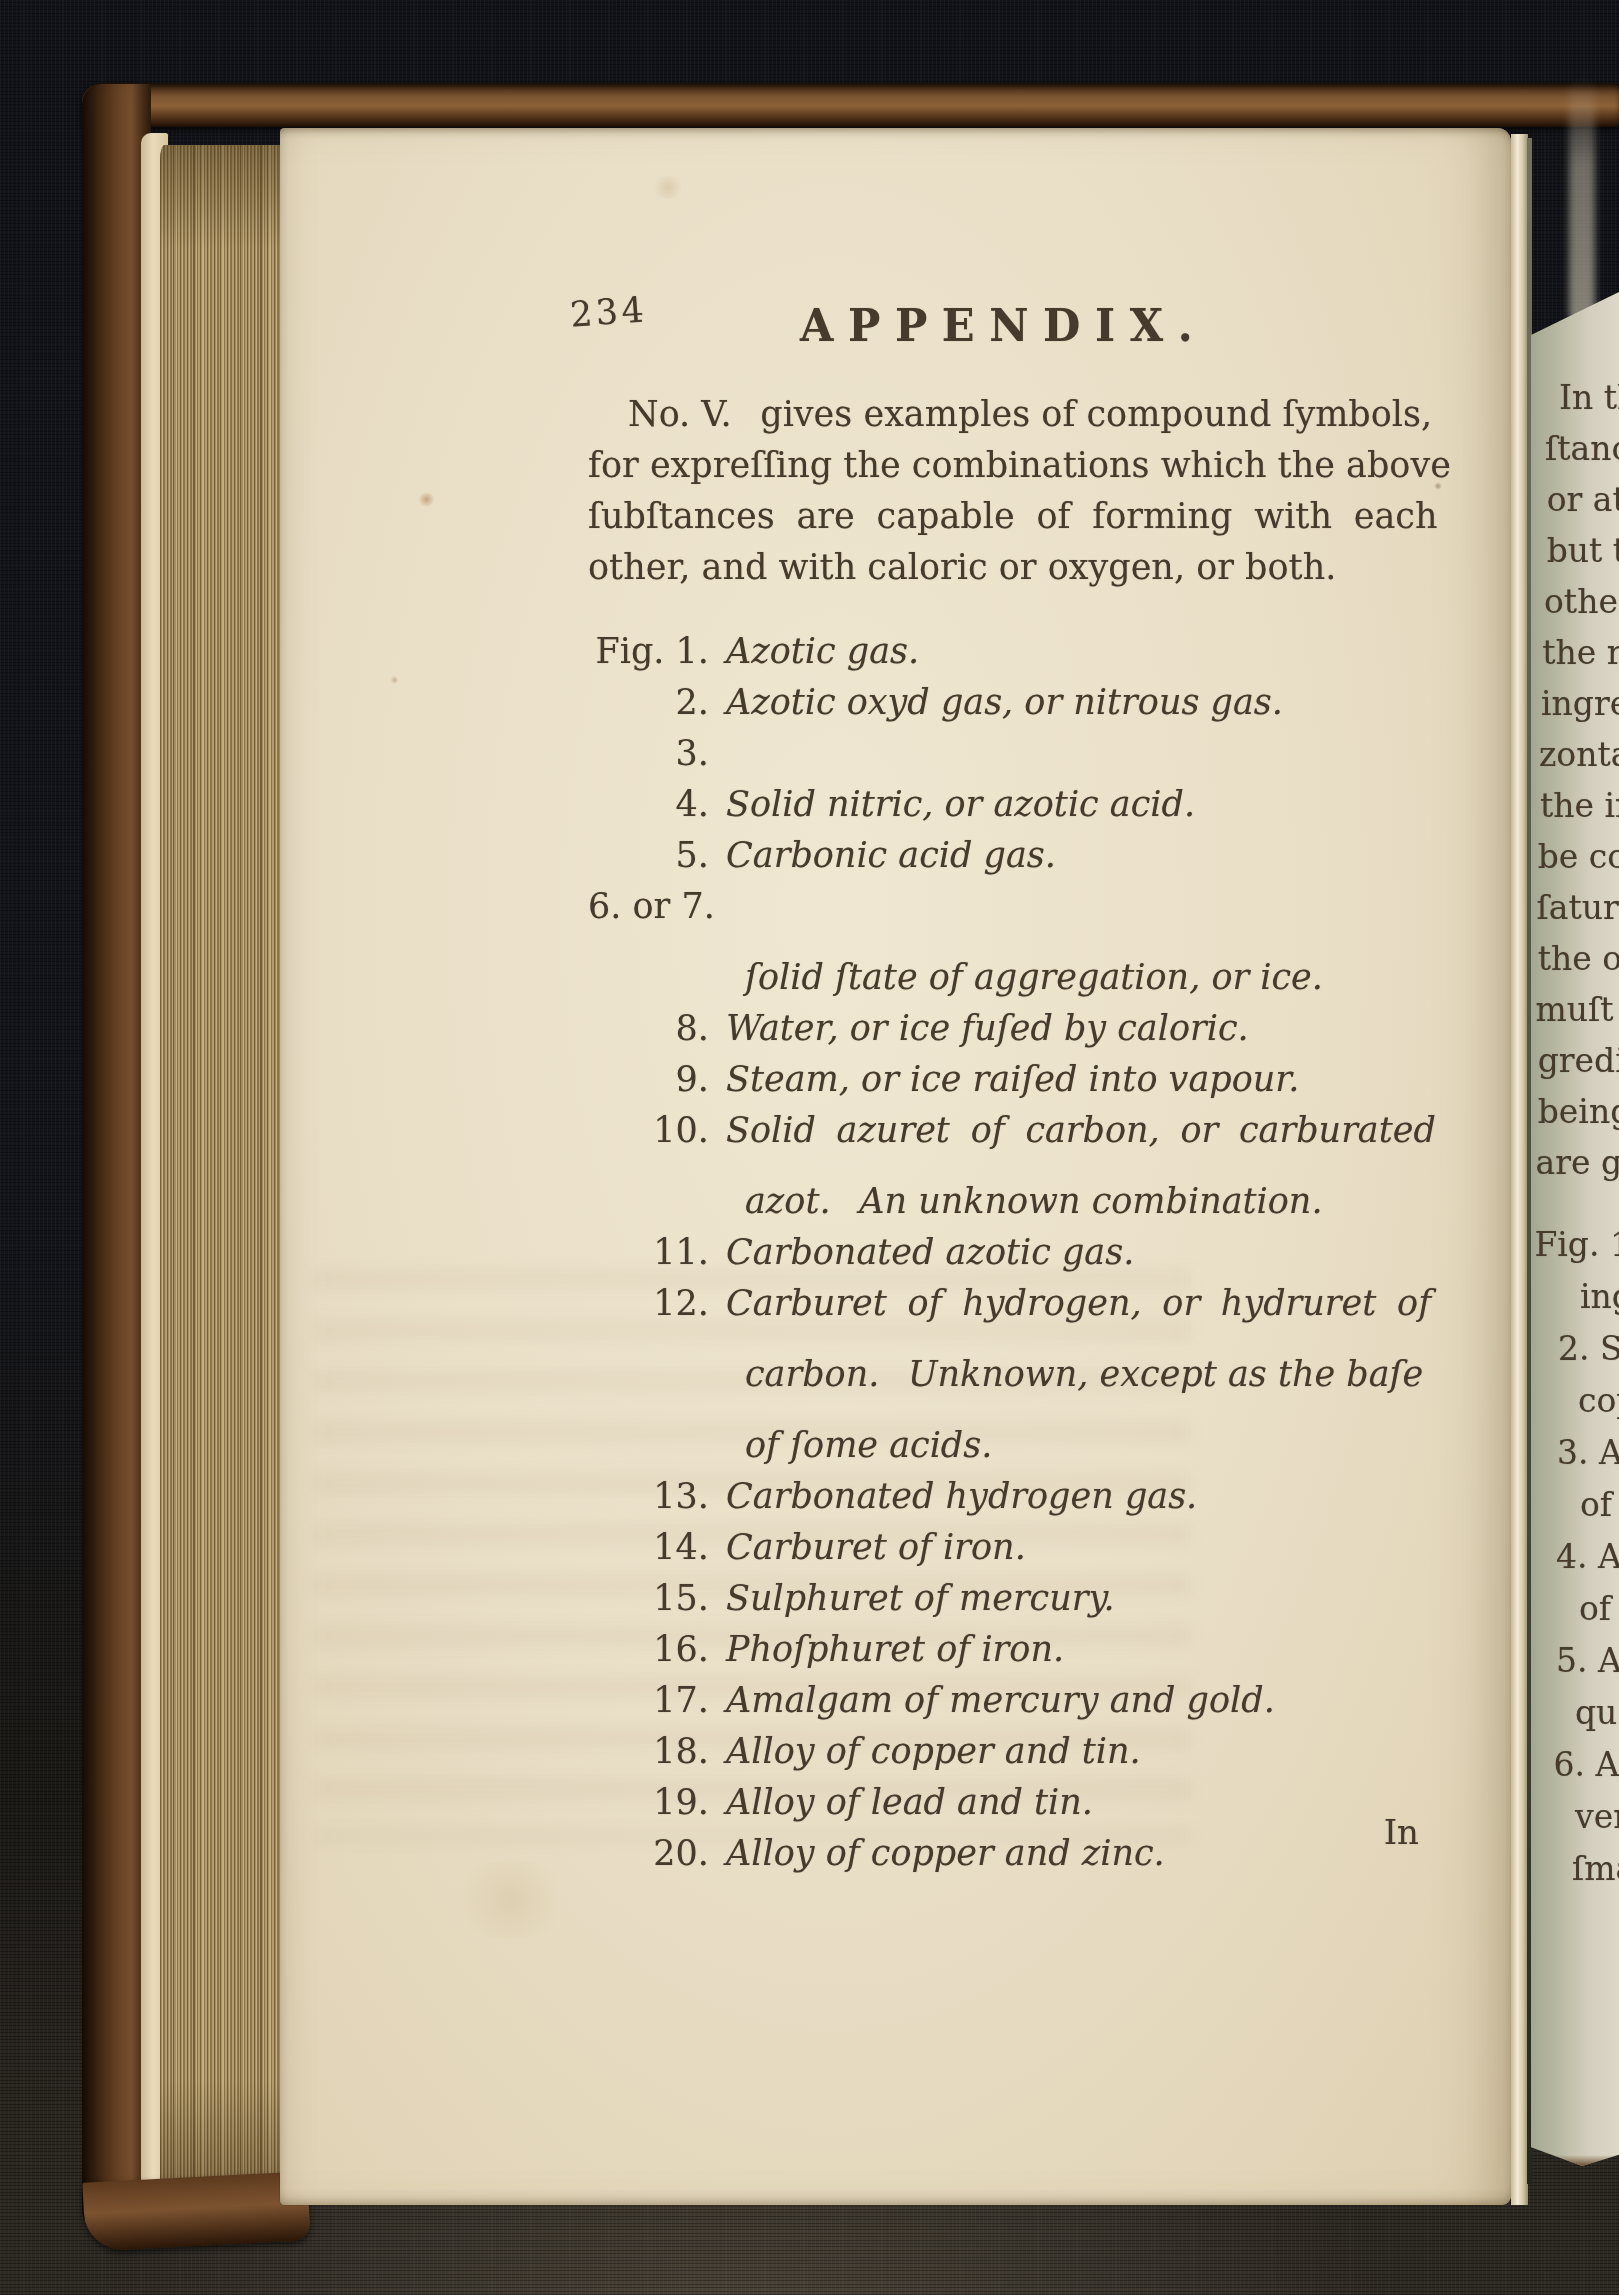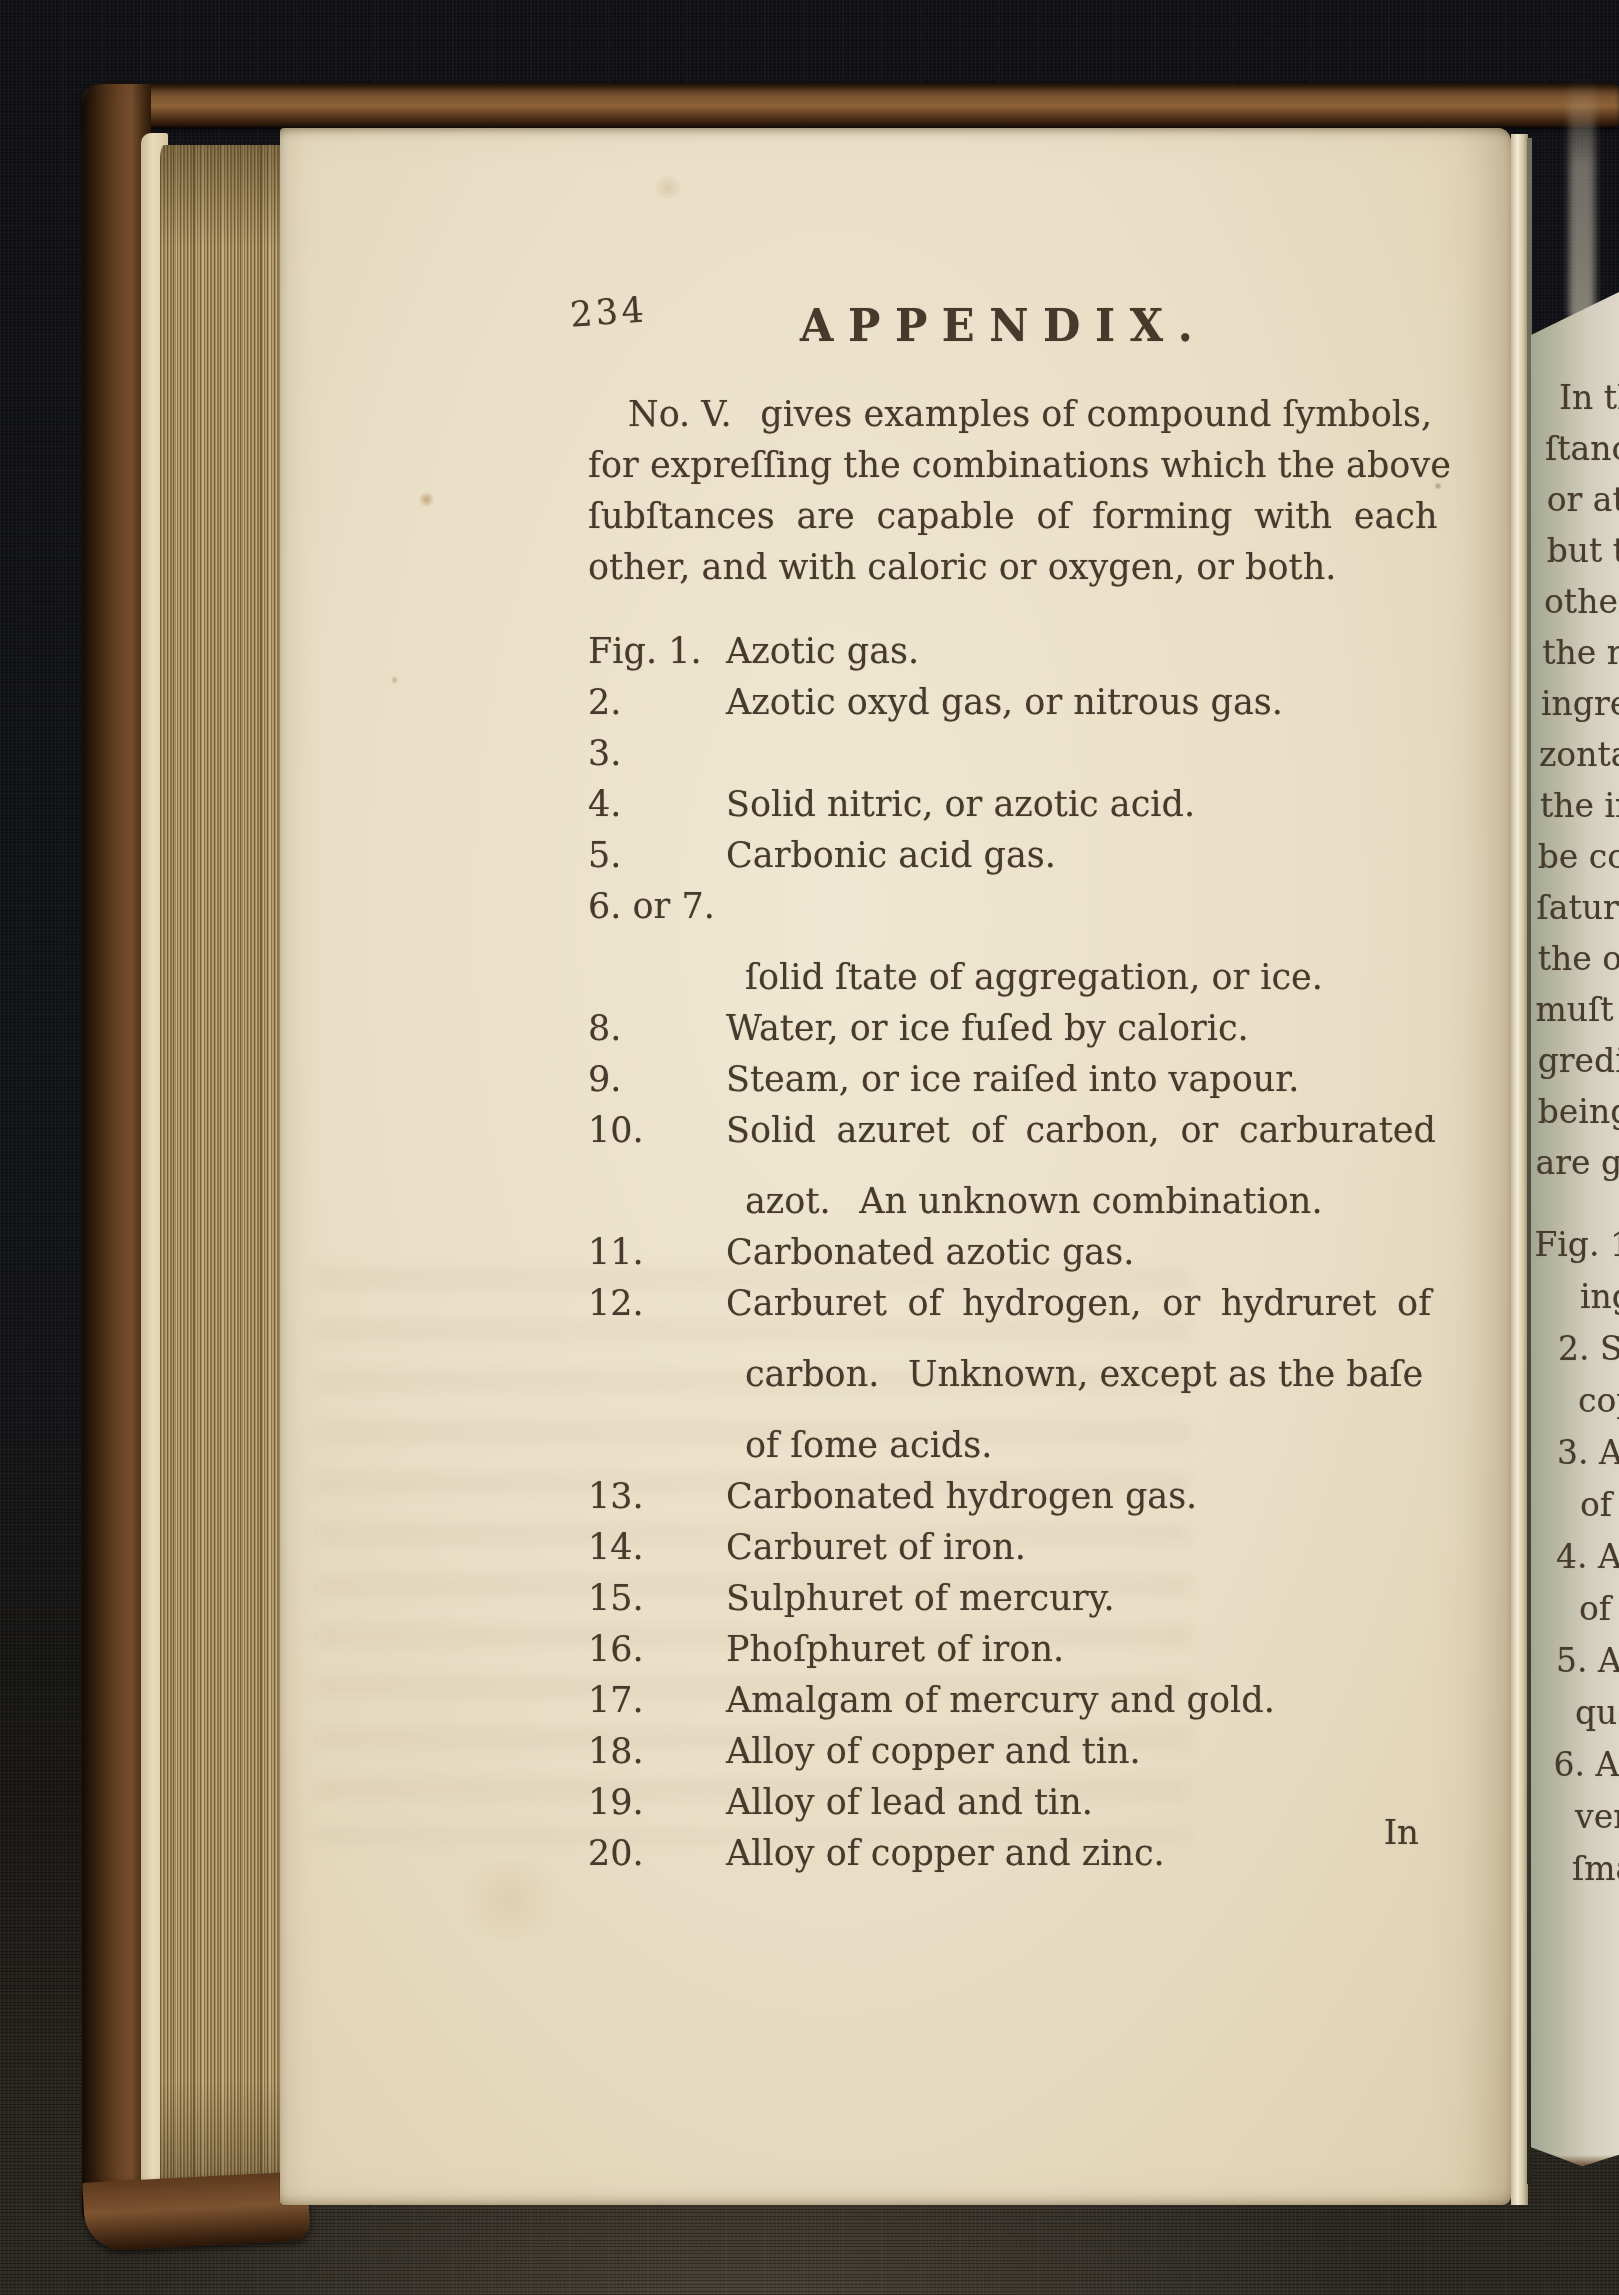--- a/index.html
+++ b/index.html
@@ -72,22 +72,22 @@
     position:absolute;left:520px;top:172px;font-size:43px;font-weight:bold;letter-spacing:14.6px;
     transform:scaleY(1.04);
   }
   .intro{position:absolute;left:308px;top:261px;width:829px;font-size:35px;line-height:51px;}
   .intro .pline{white-space:nowrap;}
   .intro .pline.first{text-indent:40px;}
   .intro .pline.wide{word-spacing:10.7px;}
 
   .fig-list{position:absolute;left:308px;top:498px;width:831px;font-size:35px;line-height:51px;}
   .row{display:flex;}
-  .row .num{flex:none;min-width:121px;text-align:left;white-space:nowrap;}
-  .row .txt{margin-left:17px;white-space:nowrap;}
+  .row .num{flex:none;min-width:121px;text-align:right;white-space:nowrap;}
+  .row .txt{margin-left:17px;white-space:nowrap;font-style:italic;}
   .row.cont .txt{margin-left:157px;margin-top:20px;}
   .row .txt.wide{word-spacing:9.6px;}
 
   .catchword{position:absolute;left:308px;top:1679px;width:831px;text-align:right;font-size:34px;line-height:51px;}
 
   
   .spot{position:absolute;border-radius:50%;pointer-events:none;}
   .spot.s1{left:138px;top:364px;width:17px;height:14.6px;background:radial-gradient(circle,#a8743f 0%,rgba(168,116,63,0) 70%);opacity:.55;}
   .spot.s2{left:110px;top:548px;width:9px;height:7.9px;background:radial-gradient(circle,#9c6c3c 0%,rgba(156,108,60,0) 70%);opacity:.4;}
   .spot.s3{left:1154px;top:354px;width:7.9px;height:7.9px;background:radial-gradient(circle,#6b513a 0%,rgba(107,81,58,0) 70%);opacity:.5;}

